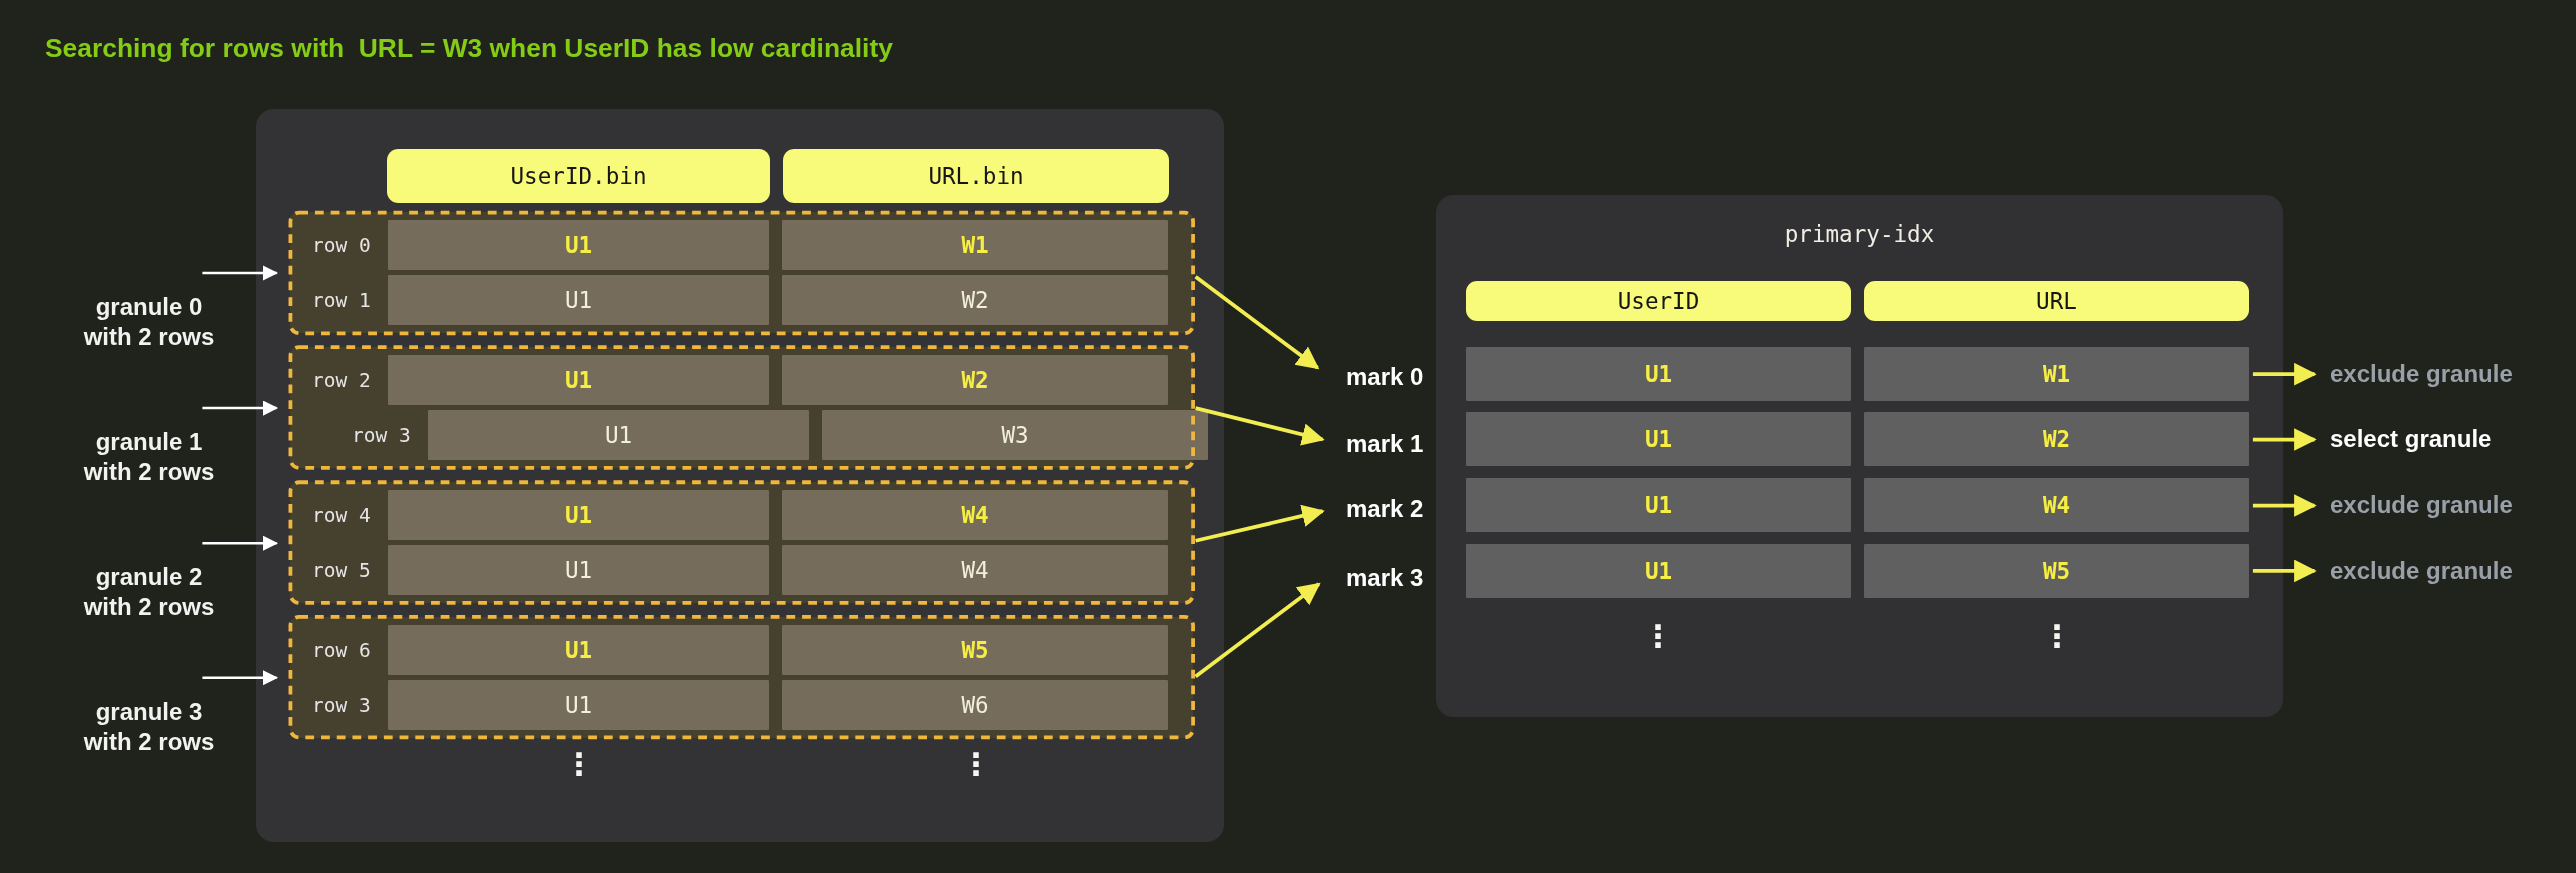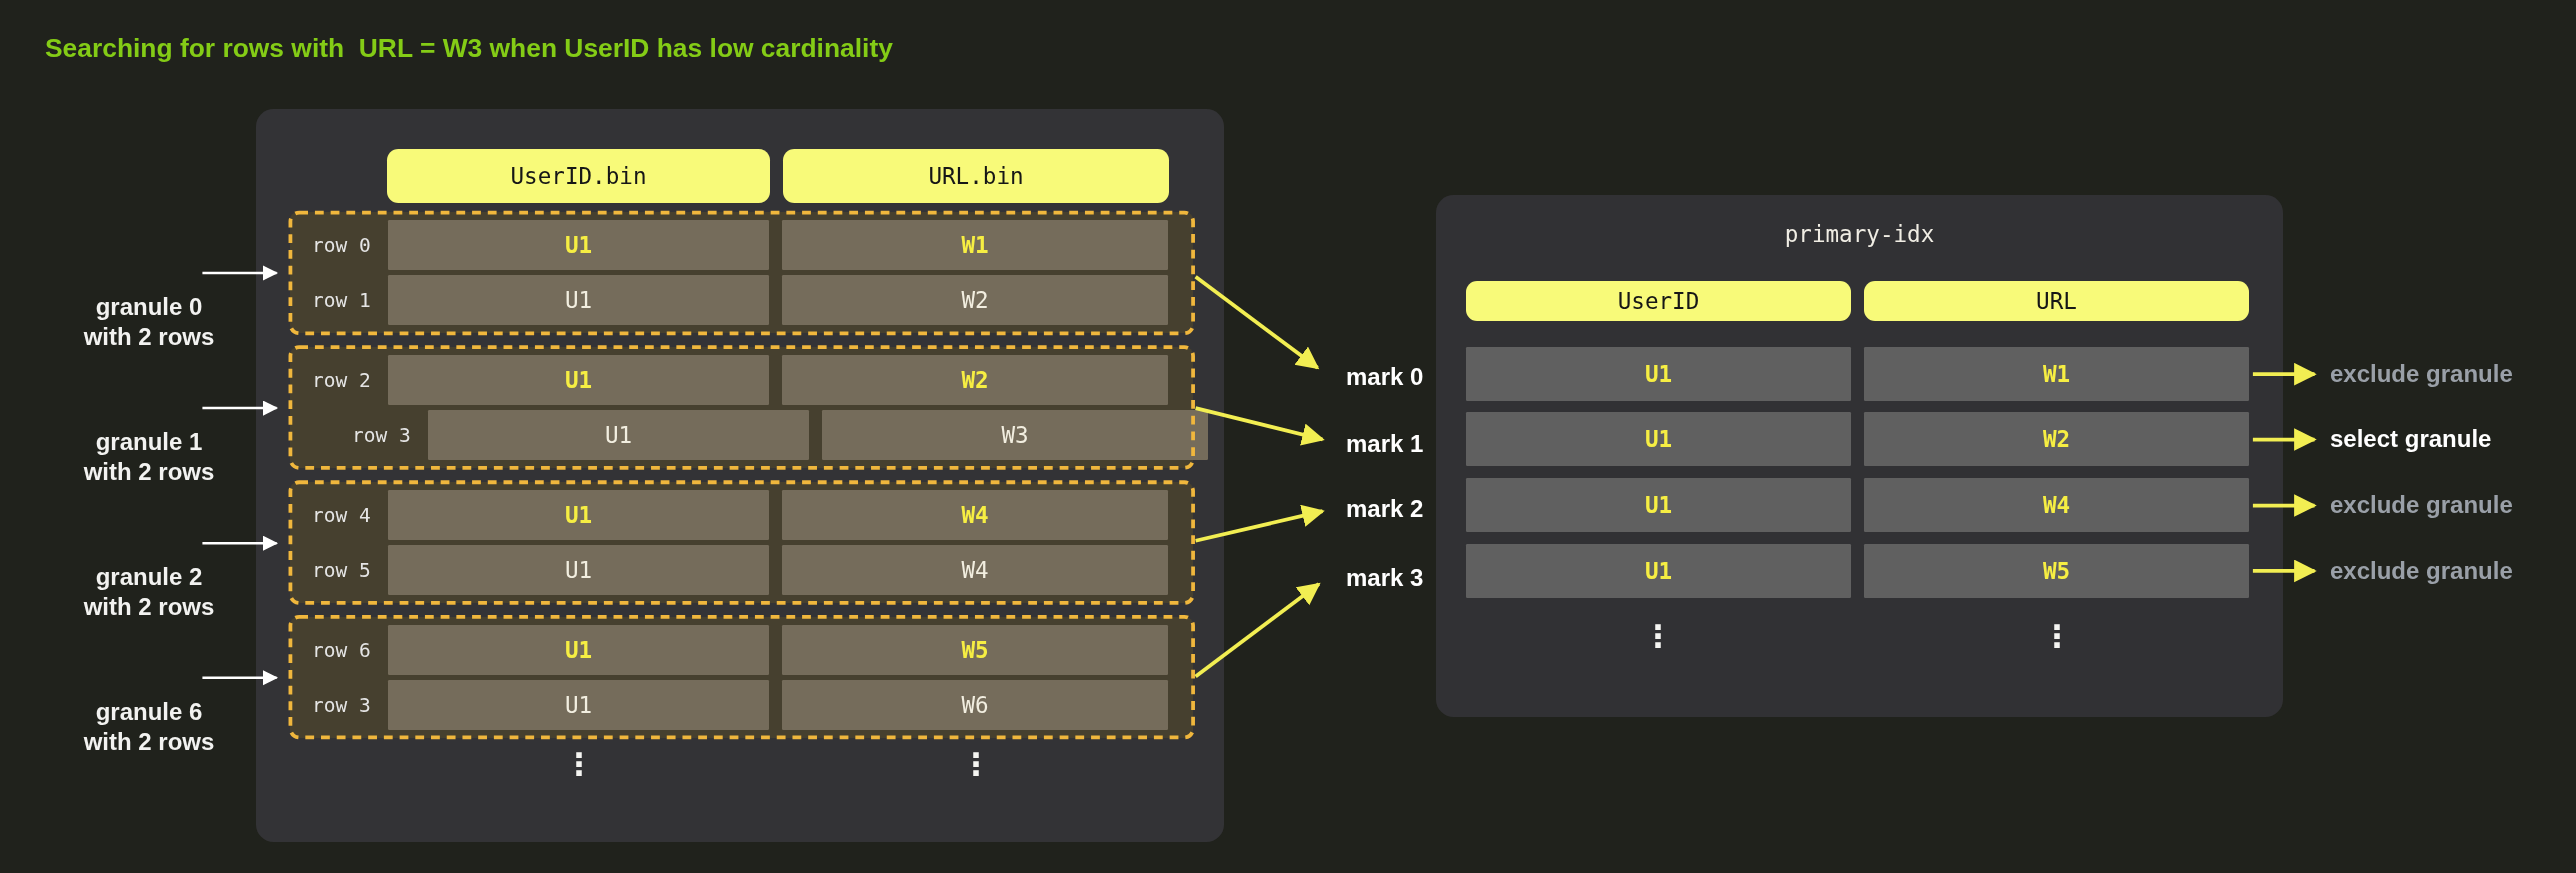--- a/index.html
+++ b/index.html
@@ -133,21 +133,21 @@
   </div>
   <div class="gran-label" style="top:408px;">
     <div>granule 1</div>
     <div>with 2 rows</div>
   </div>
   <div class="gran-label" style="top:543px;">
     <div>granule 2</div>
     <div>with 2 rows</div>
   </div>
   <div class="gran-label" style="top:678px;">
-    <div>granule 6</div>
+    <div>granule 3</div>
     <div>with 2 rows</div>
   </div>
 
   <div class="mark-label" style="top:377px;">mark 0</div>
   <div class="mark-label" style="top:444px;">mark 1</div>
   <div class="mark-label" style="top:509px;">mark 2</div>
   <div class="mark-label" style="top:578px;">mark 3</div>
 
   <div id="idx-panel"></div>
   <div id="idx-title">primary-idx</div>

